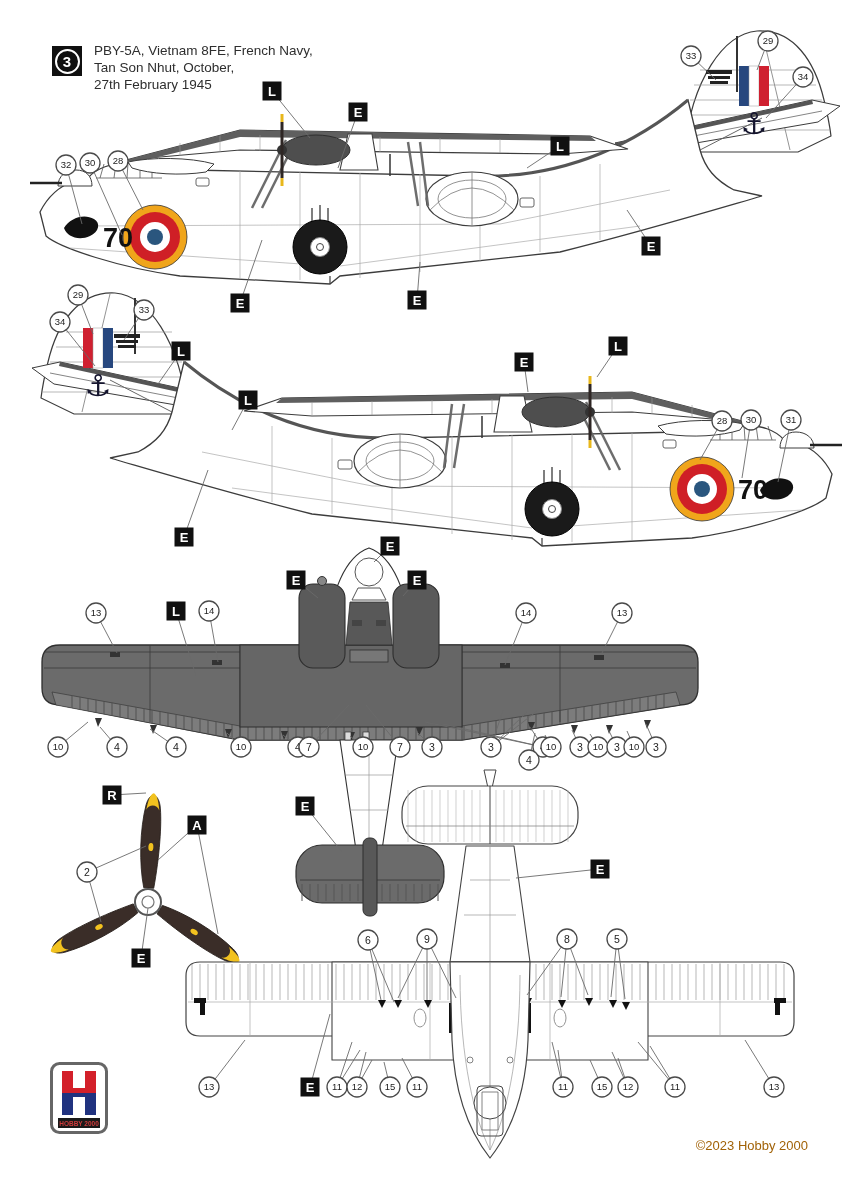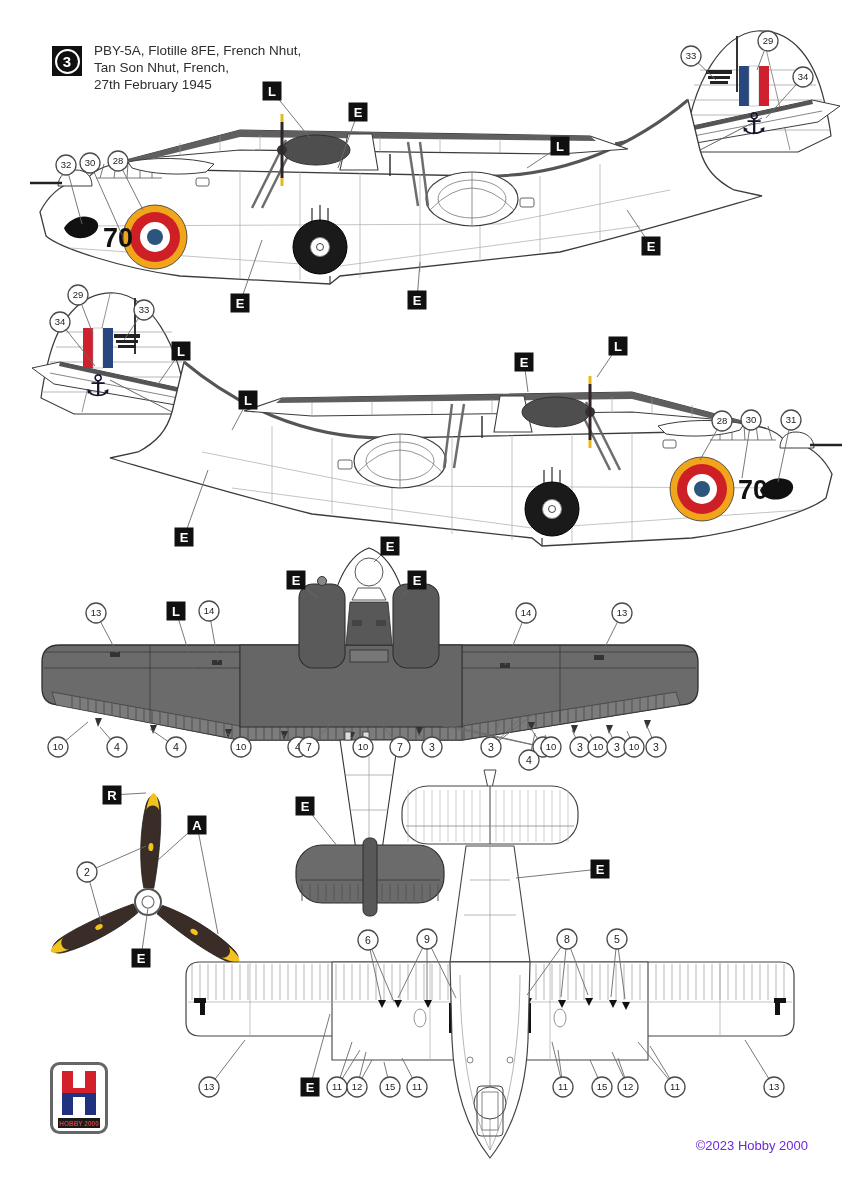--- a/index.html
+++ b/index.html
@@ -7,35 +7,35 @@
         font-family:"Liberation Sans",sans-serif;}
   #art{position:absolute;left:0;top:0;}
   .hdr{position:absolute;left:94px;top:42px;font-size:13.5px;line-height:17px;color:#2e2e2e;}
   .stepbox{position:absolute;left:52px;top:46px;width:30px;height:30px;background:#101010;
            display:flex;align-items:center;justify-content:center;}
   .stepbox .ring{width:21px;height:21px;border:2px solid #fff;border-radius:50%;
            display:flex;align-items:center;justify-content:center;
            color:#fff;font-weight:bold;font-size:15px;}
   .code{position:absolute;left:46px;top:1204px;font-size:24px;font-weight:bold;
         letter-spacing:1px;color:#0f172a;}
-  .copyright{position:absolute;right:40px;top:1138px;font-size:13px;color:#6d28d9;}
+  .copyright{position:absolute;right:40px;top:1138px;font-size:13px;color:#a16207;}
   svg text{font-family:"Liberation Sans",sans-serif;}
   .anchor-glyph{font-family:"DejaVu Sans",sans-serif;}
 </style>
 </head>
 <body>
 
 <div id="page">
 
   <div class="stepbox">
     <span class="ring">3</span>
   </div>
   <div class="hdr">
-    <div>PBY-5A, Flotille 8FE, French Nhut,</div>
-    <div>Tan Son Nhut, French,</div>
+    <div>PBY-5A, Vietnam 8FE, French Navy,</div>
+    <div>Tan Son Nhut, October,</div>
     <div>27th February 1945</div>
   </div>
 
   <svg id="art" width="848" height="1200" viewBox="0 0 848 1200">
     <defs>
       <linearGradient id="hgrad" x1="0" y1="0" x2="0" y2="1">
         <stop offset="0" stop-color="#d3202a"></stop>
           <stop offset="0.5" stop-color="#d3202a"></stop>
         <stop offset="0.5" stop-color="#20327f"></stop>
           <stop offset="1" stop-color="#20327f"></stop>

